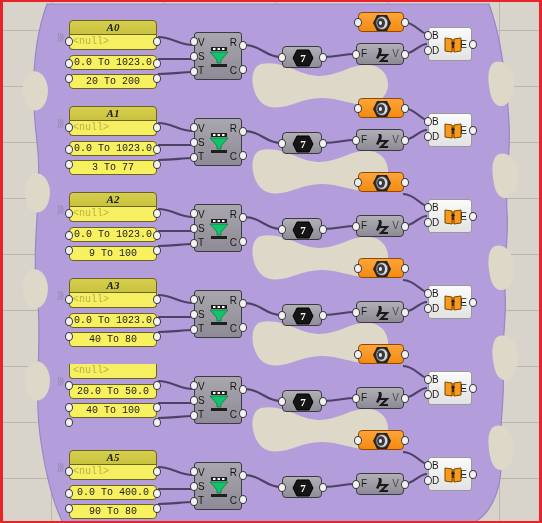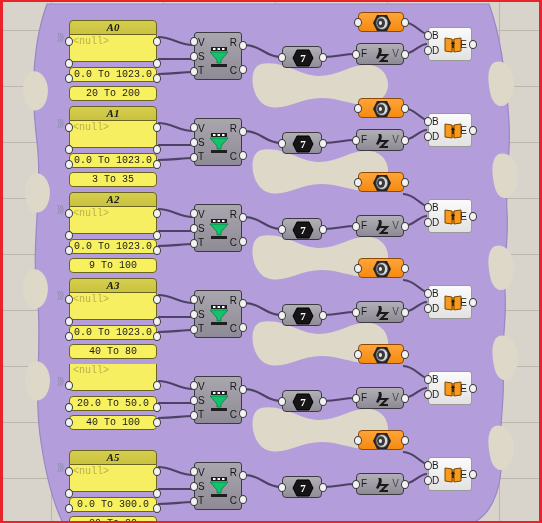--- a/index.html
+++ b/index.html
@@ -35,21 +35,21 @@
     height:15px;line-height:13px;
     background:linear-gradient(#d6cf4e,#c9c23f);
     border:1px solid #6a6420;
     border-radius:4px 4px 0 0;
     text-align:center;font-style:italic;font-weight:bold;
     font-size:11px;color:#1a1a1a;
     font-family:"Liberation Serif",serif;
   }
   .ns-null{
     box-sizing:border-box;
-    height:27px;line-height:13px;
+    height:15px;line-height:13px;
     background:#f6ef62;
     border:1px solid #6a6420;border-top:none;
     border-radius:0 0 4px 4px;
     padding-left:3px;
     font-size:10px;color:#b9b04c;
     font-family:"Liberation Mono",monospace;
     overflow:hidden;white-space:nowrap;
   }
   .ns-slider{
     box-sizing:border-box;
@@ -319,21 +319,21 @@
     <div class="grip" style="left:-5px;top:3px"></div>
     <div class="grip" style="left:-5px;top:18px"></div>
     <div class="grip" style="left:40px;top:12px"></div>
   </div>
 
   <div class="wifi" style="left:54px;top:116px">)))</div>
   <div class="num-stack" style="left:66px;top:104px">
     <div class="ns-title">A1</div>
     <div class="ns-null">&lt;null&gt;</div>
     <div class="ns-slider first">0.0 To 1023.0</div>
-    <div class="ns-slider">3 To 35</div>
+    <div class="ns-slider">3 To 77</div>
     <div class="grip" style="left:84px;top:17px"></div>
     <div class="grip" style="left:-4px;top:17px"></div>
     <div class="grip" style="left:-4px;top:39px"></div>
     <div class="grip" style="left:84px;top:39px"></div>
     <div class="grip" style="left:-4px;top:54px"></div>
     <div class="grip" style="left:84px;top:54px"></div>
   </div>
   <div class="comp-vst" style="left:191px;top:116px">
     <span class="pl" style="top:4px">V</span>
     <span class="pl" style="top:18px">S</span>
@@ -629,21 +629,21 @@
       </svg>
     <div class="grip" style="left:-5px;top:3px"></div>
     <div class="grip" style="left:-5px;top:18px"></div>
     <div class="grip" style="left:40px;top:12px"></div>
   </div>
 
   <div class="wifi" style="left:54px;top:460px">)))</div>
   <div class="num-stack" style="left:66px;top:448px">
     <div class="ns-title">A5</div>
     <div class="ns-null">&lt;null&gt;</div>
-    <div class="ns-slider first">0.0 To 300.0</div>
+    <div class="ns-slider first">0.0 To 400.0</div>
     <div class="ns-slider">90 To 80</div>
     <div class="grip" style="left:84px;top:17px"></div>
     <div class="grip" style="left:-4px;top:17px"></div>
     <div class="grip" style="left:-4px;top:39px"></div>
     <div class="grip" style="left:84px;top:39px"></div>
     <div class="grip" style="left:-4px;top:54px"></div>
     <div class="grip" style="left:84px;top:54px"></div>
   </div>
   <div class="comp-vst" style="left:191px;top:460px">
     <span class="pl" style="top:4px">V</span>

